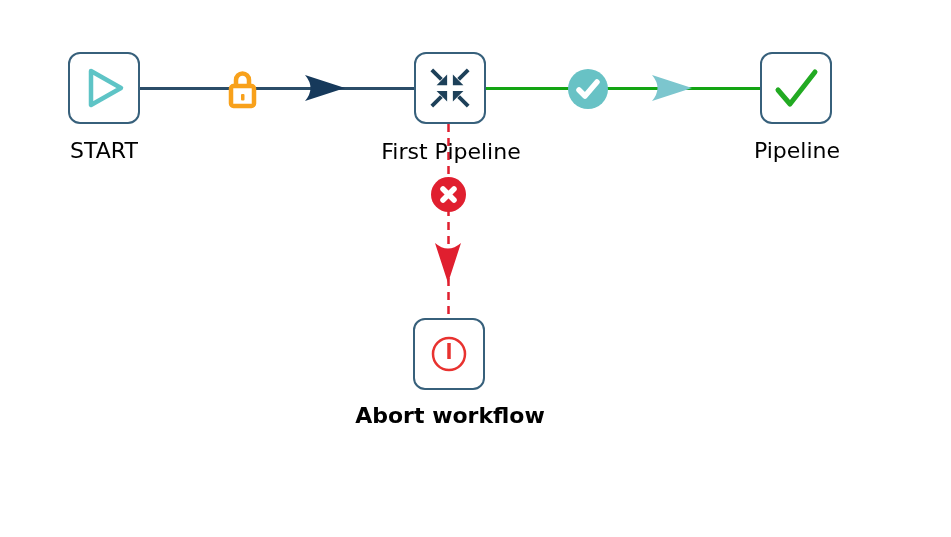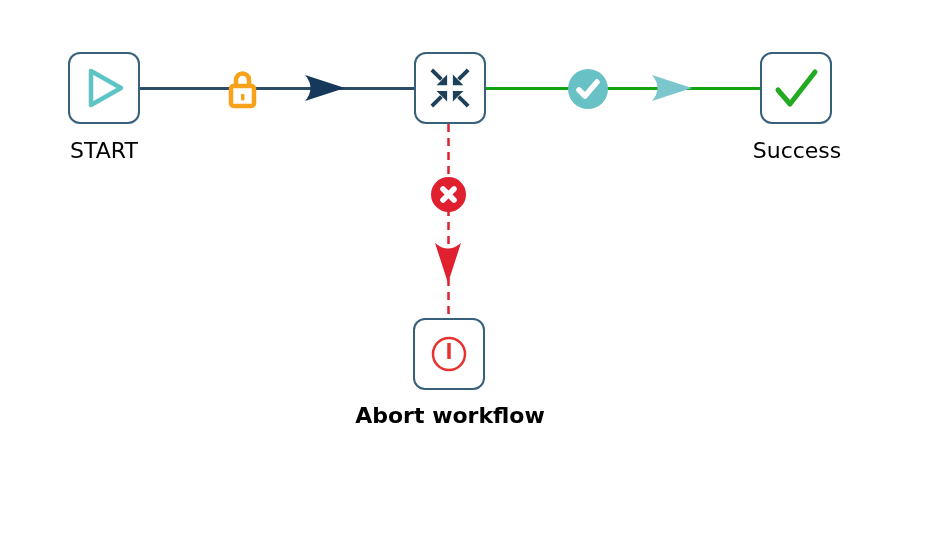--- a/index.html
+++ b/index.html
@@ -109,18 +109,19 @@
 
   <div class="node" style="left:413px; top:318px;">
     <svg width="46" height="46" viewBox="0 0 46 46">
       <circle cx="23" cy="23" r="16" fill="none" stroke="#e8322f" stroke-width="2.5"></circle>
       <line x1="23" y1="12" x2="23" y2="28" stroke="#e8322f" stroke-width="3.5"></line>
     </svg>
   </div>
 
   <div class="node-label" style="left:104px; top:138px;">START</div>
 
+  <div class="node-label" style="left:451px; top:139px;">First Pipeline</div>
 
-  <div class="node-label" style="left:797px; top:138px;">Success</div>
+  <div class="node-label" style="left:797px; top:138px;">Pipeline</div>
 
   <div class="node-label" style="left:450px; top:403px;font-weight:bold;">Abort workflow</div>
 
 </div>
 
 </body></html>

